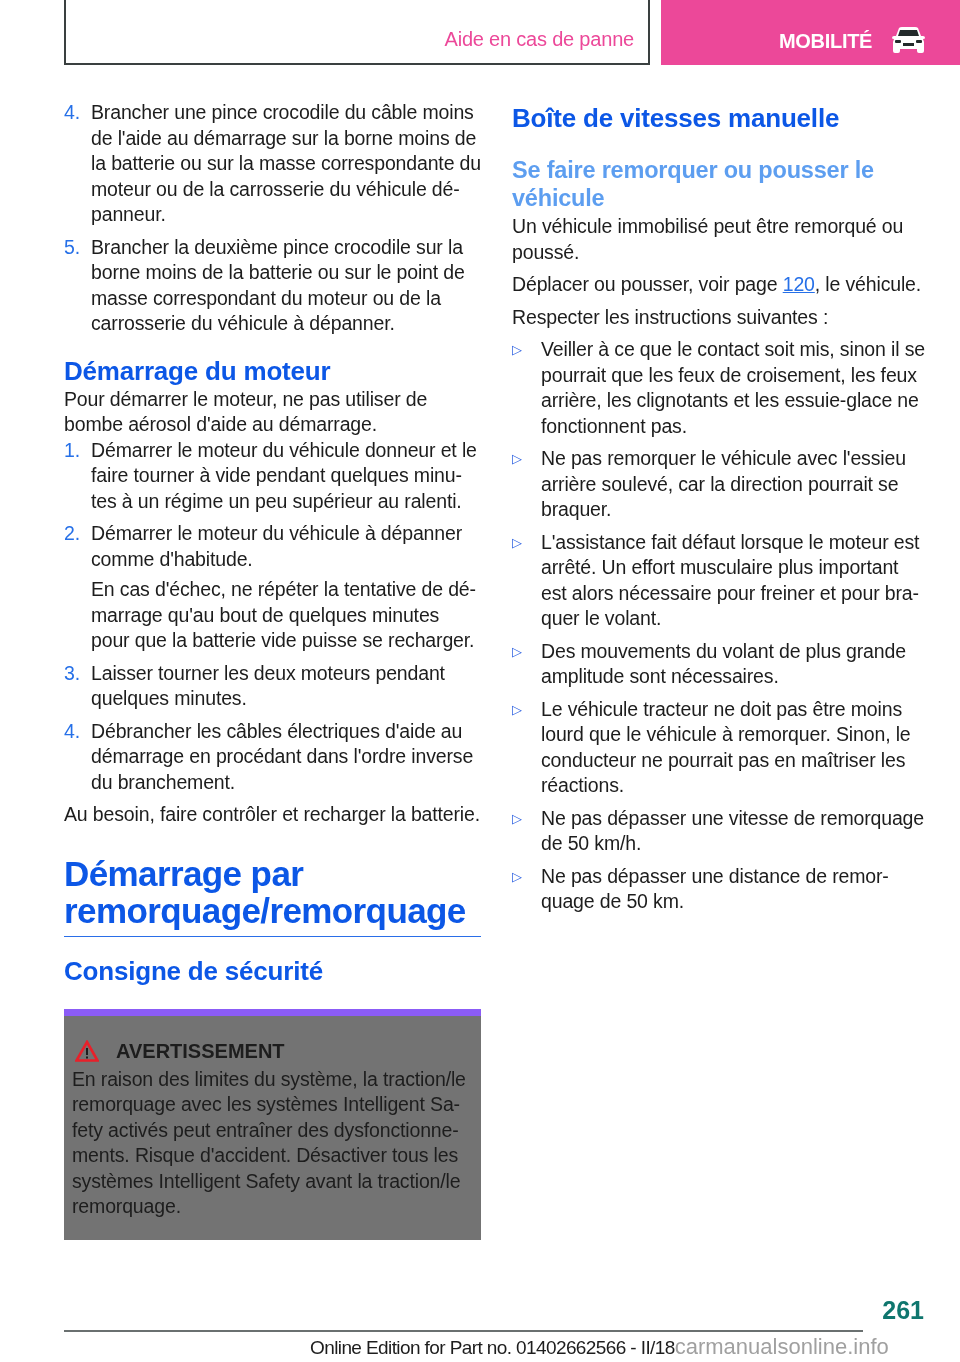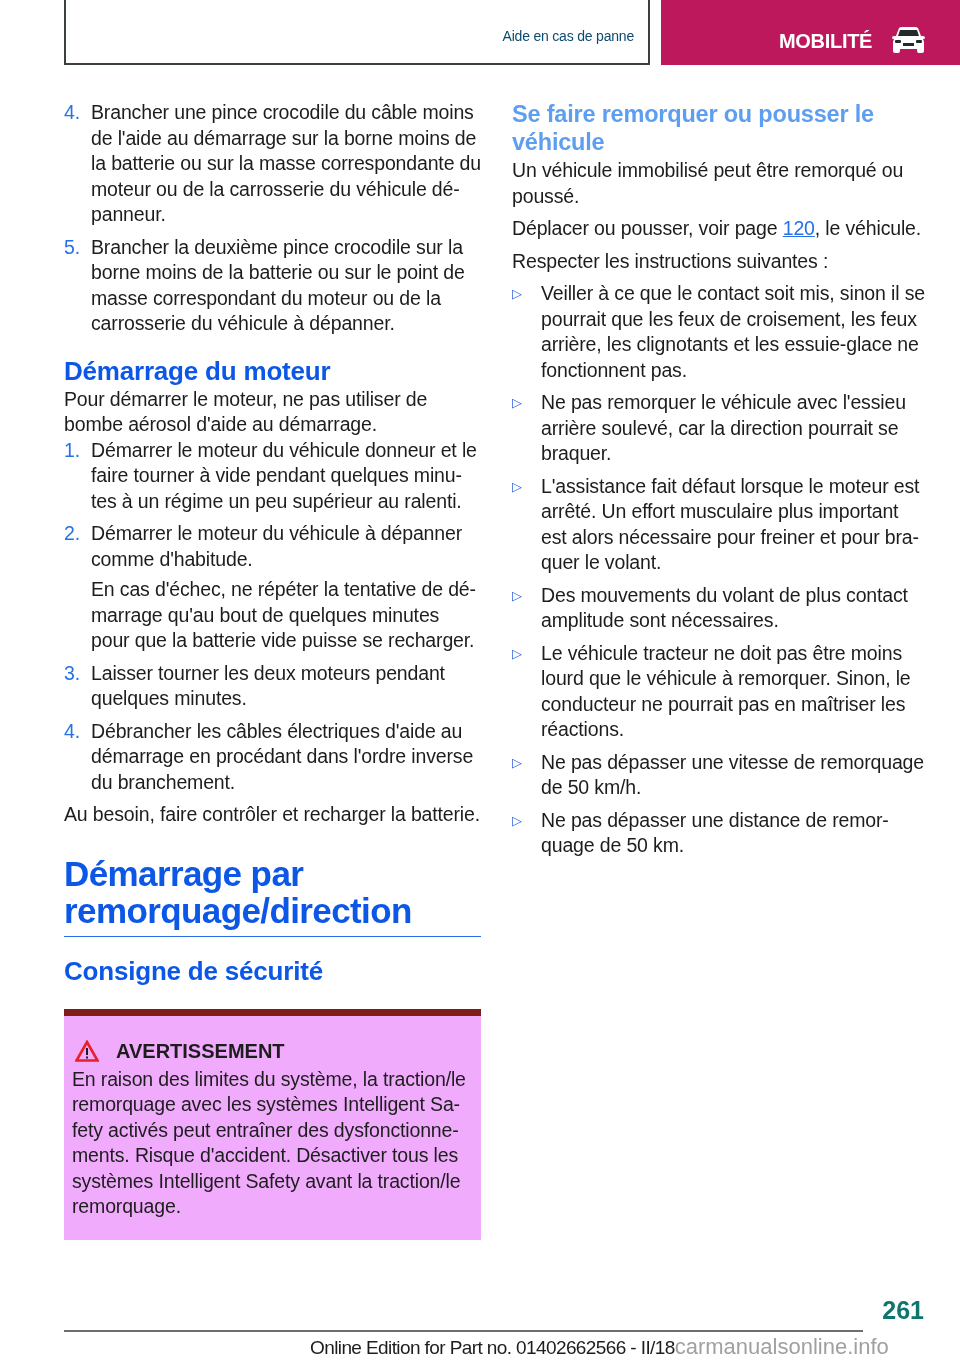--- a/index.html
+++ b/index.html
@@ -6,25 +6,25 @@
   html, body { width: 960px; height: 1362px; background: #ffffff; overflow: hidden; }
   body { position: relative; font-family: "Liberation Sans", "DejaVu Sans", sans-serif; color: #1d1d1d; }
 
   
   .hdr-left {
     position: absolute; left: 64px; top: -2px; width: 586px; height: 67px;
     border: 2px solid #3a4040; border-top: none; background: #fff;
   }
   .hdr-left .title {
     position: absolute; right: 14px; top: 30px;
-    font-size: 14px; color: #0c4a6e; letter-spacing: -0.2px;
+    font-size: 20px; color: #ec4899; letter-spacing: -0.2px;
   }
   .hdr-right {
     position: absolute; left: 661px; top: 0; width: 299px; height: 65px;
-    background: #be185d;
+    background: #ec4899;
   }
   .hdr-right .label {
     position: absolute; left: 118px; top: 30px;
     font-size: 20px; font-weight: bold; color: #ffffff; letter-spacing: -0.3px;
   }
   .hdr-right .car { position: absolute; left: 231px; top: 26px; width: 33px; height: 28px; }
 
   
   .col { position: absolute; top: 100px; width: 417px; }
   .col-left { left: 64px; }
@@ -44,21 +44,21 @@
   .h1 {
     color: #0c57e6; font-weight: bold; font-size: 35px; line-height: 37px; letter-spacing: -0.6px;
     padding-bottom: 7px; border-bottom: 1.5px solid #2a6ee8;
   }
   .h2-sub { color: #0c57e6; font-weight: bold; font-size: 26px; line-height: 30px; letter-spacing: -0.2px; }
 
   .link { color: #2670e8; text-decoration: underline; }
 
   
   .warn {
-    background: #f0abfc; border-top: 7px solid #7f1d1d;
+    background: #737373; border-top: 7px solid #8b5cf6;
     padding: 24px 8px 20px 8px;
   }
   .warn-head { display: flex; align-items: center; margin-bottom: 4px; }
   .warn-icon { width: 24px; height: 22px; margin-right: 17px; margin-left: 3px; }
   .warn-title { font-weight: bold; font-size: 20px; letter-spacing: 0px; color: #1d1d1d; }
   .warn p { margin: 0; }
 
   
   .page-num {
     position: absolute; right: 36px; top: 1296px;
@@ -113,39 +113,40 @@
     <span class="li-text">Laisser tourner les deux moteurs pendant quelques minutes.</span>
   </div>
   <div class="ol-item">
     <span class="num">4.</span>
     <span class="li-text">Débrancher les câbles électriques d'aide au démarrage en procédant dans l'ordre inverse du branchement.</span>
   </div>
   <p>Au besoin, faire contrôler et recharger la batterie.</p>
 
   <div class="h1" style="margin-top:27px;">
     <div>Démarrage par</div>
-    <div>remorquage/direction</div>
+    <div>remorquage/remorquage</div>
   </div>
 
   <div class="h2-sub" style="margin-top:19px; margin-bottom:23px;">Consigne de sécurité</div>
 
   <div class="warn">
     <div class="warn-head">
       <svg class="warn-icon" viewBox="0 0 24 22">
         <path d="M12 2 L22.5 20.5 L1.5 20.5 Z" fill="none" stroke="#e8202a" stroke-width="2.6" stroke-linejoin="miter"></path>
         <rect x="11" y="8" width="2" height="7" fill="#1d1d1d"></rect>
         <rect x="11" y="16.5" width="2" height="2" fill="#1d1d1d"></rect>
       </svg>
       <span class="warn-title">AVERTISSEMENT</span>
     </div>
     <p>En raison des limites du système, la traction/le remorquage avec les systèmes Intelligent Sa-fety activés peut entraîner des dysfonctionne-ments. Risque d'accident. Désactiver tous les systèmes Intelligent Safety avant la traction/le remorquage.</p>
   </div>
 </div>
 
 <div class="col col-right">
+  <div class="h2" style="margin-top:3px; margin-bottom:23px;">Boîte de vitesses manuelle</div>
   <div class="h3" style="margin-bottom:2px; padding-right:20px;">Se faire remorquer ou pousser le véhicule</div>
   <p>Un véhicule immobilisé peut être remorqué ou poussé.</p>
   <p>
     <span>Déplacer ou pousser, voir page </span><span class="link">120</span><span>, le véhicule.</span>
   </p>
   <p>Respecter les instructions suivantes :</p>
 
   <div class="ul-item">
     <span class="bullet">▷</span>
     <span class="li-text">Veiller à ce que le contact soit mis, sinon il se pourrait que les feux de croisement, les feux arrière, les clignotants et les essuie-glace ne fonctionnent pas.</span>
@@ -153,21 +154,21 @@
   <div class="ul-item">
     <span class="bullet">▷</span>
     <span class="li-text">Ne pas remorquer le véhicule avec l'essieu arrière soulevé, car la direction pourrait se braquer.</span>
   </div>
   <div class="ul-item">
     <span class="bullet">▷</span>
     <span class="li-text">L'assistance fait défaut lorsque le moteur est arrêté. Un effort musculaire plus important est alors nécessaire pour freiner et pour bra-quer le volant.</span>
   </div>
   <div class="ul-item">
     <span class="bullet">▷</span>
-    <span class="li-text">Des mouvements du volant de plus contact amplitude sont nécessaires.</span>
+    <span class="li-text">Des mouvements du volant de plus grande amplitude sont nécessaires.</span>
   </div>
   <div class="ul-item">
     <span class="bullet">▷</span>
     <span class="li-text">Le véhicule tracteur ne doit pas être moins lourd que le véhicule à remorquer. Sinon, le conducteur ne pourrait pas en maîtriser les réactions.</span>
   </div>
   <div class="ul-item">
     <span class="bullet">▷</span>
     <span class="li-text">Ne pas dépasser une vitesse de remorquage de 50 km/h.</span>
   </div>
   <div class="ul-item">

